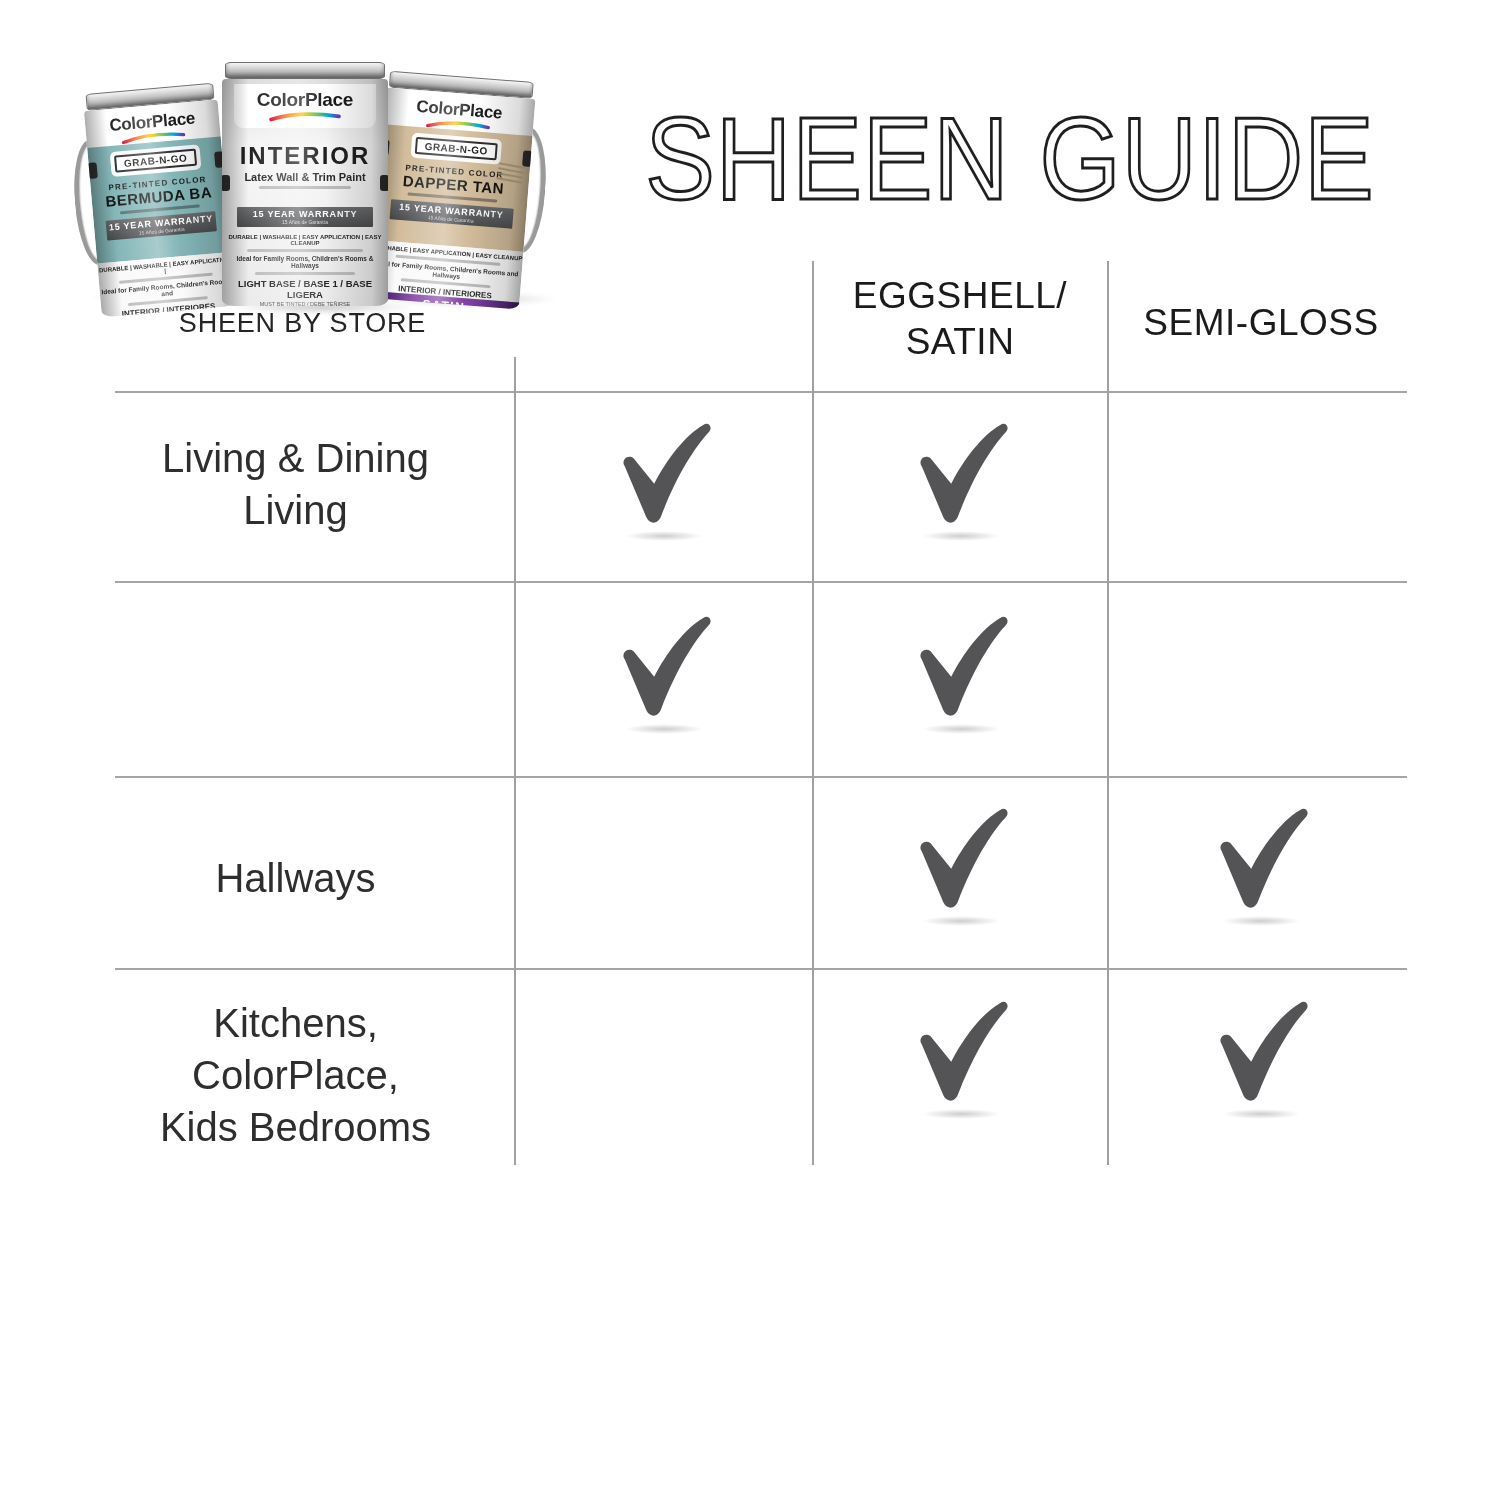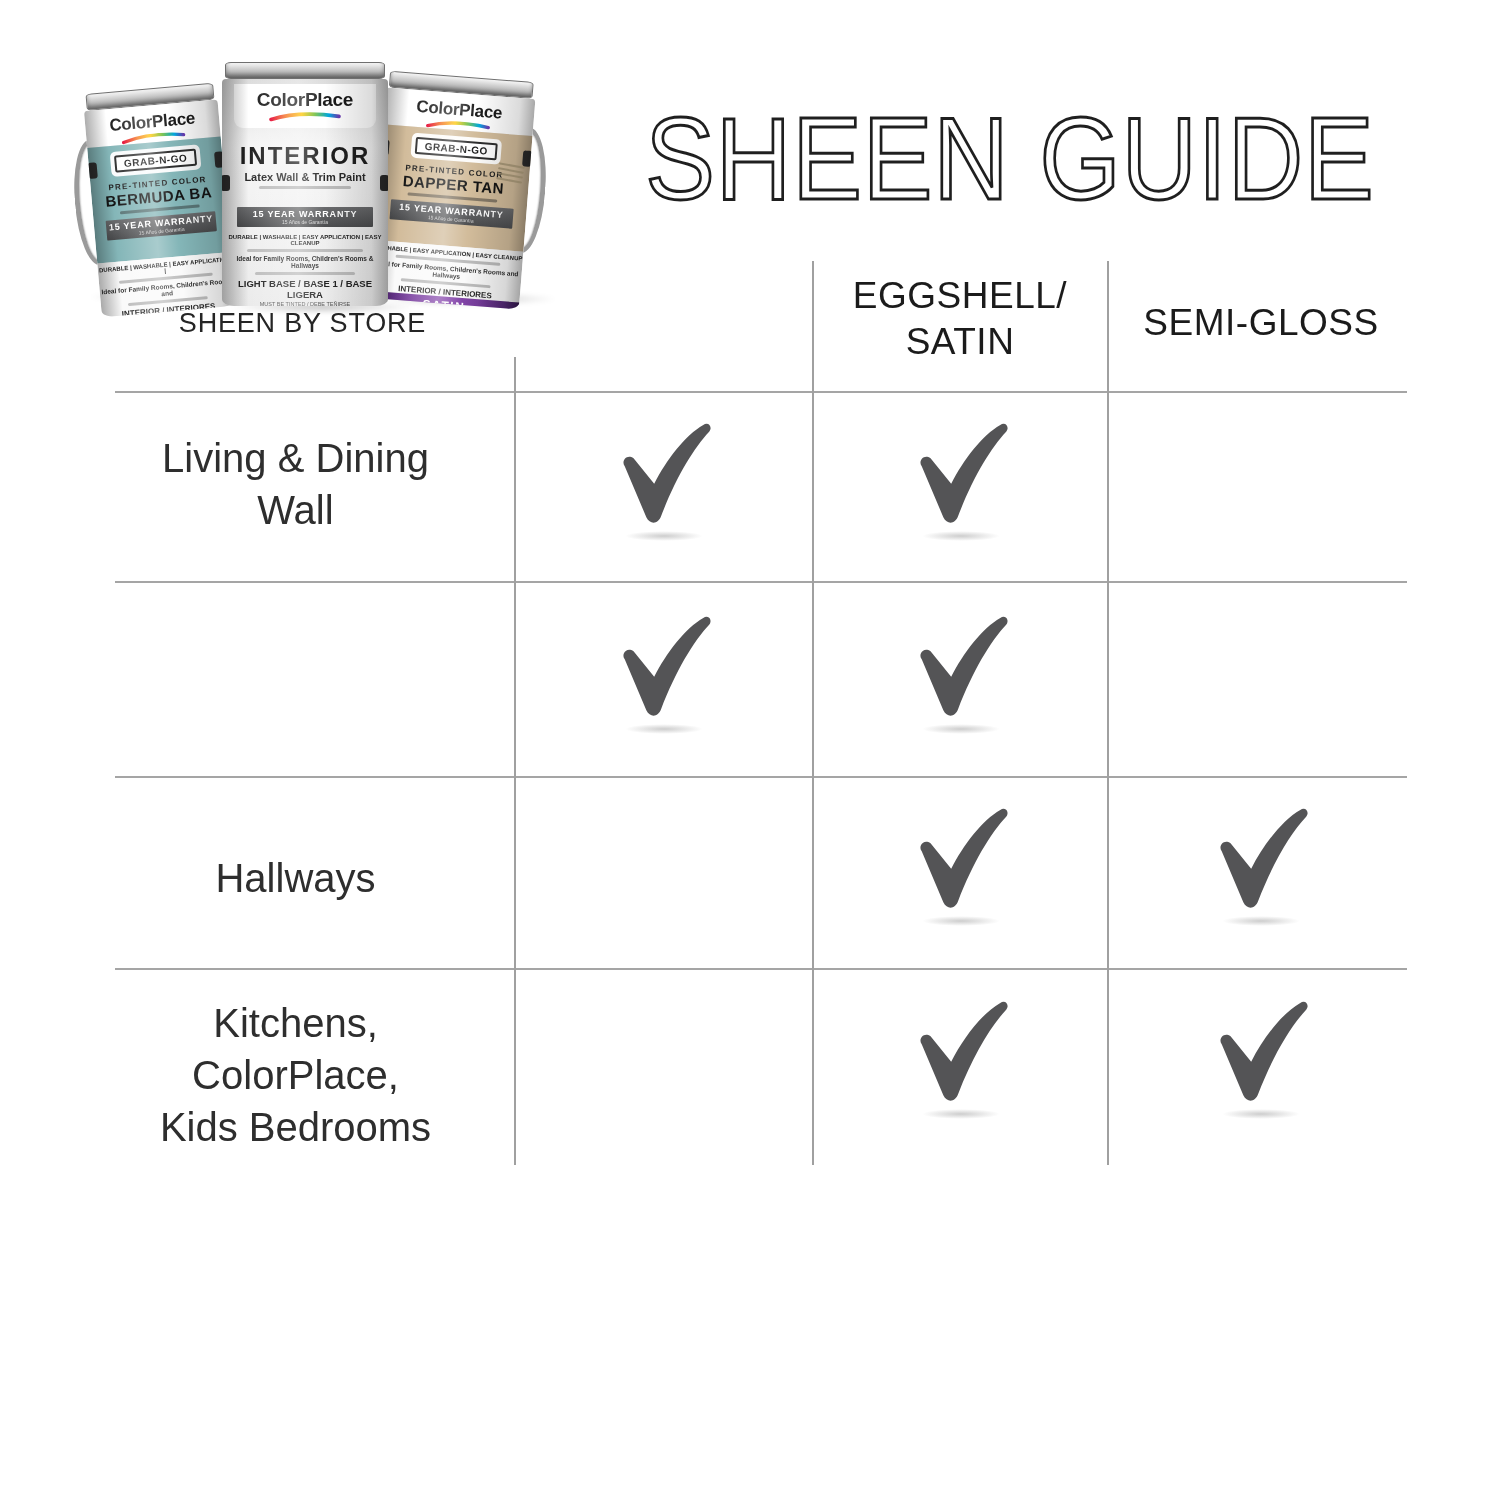--- a/index.html
+++ b/index.html
@@ -268,21 +268,21 @@
   <div class="col-h col-h-egg">
     <div>EGGSHELL/</div>
     <div>SATIN</div>
   </div>
   <div class="col-h col-h-semi">
     <div>SEMI-GLOSS</div>
   </div>
 
   <div class="row-label rl1">
     <div>Living &amp; Dining</div>
-    <div>Wall</div>
+    <div>Living</div>
   </div>
   <div class="row-label rl3">
     <div>Hallways</div>
   </div>
   <div class="row-label rl4">
     <div>Kitchens,</div>
     <div>ColorPlace,</div>
     <div>Kids Bedrooms</div>
   </div>
 

